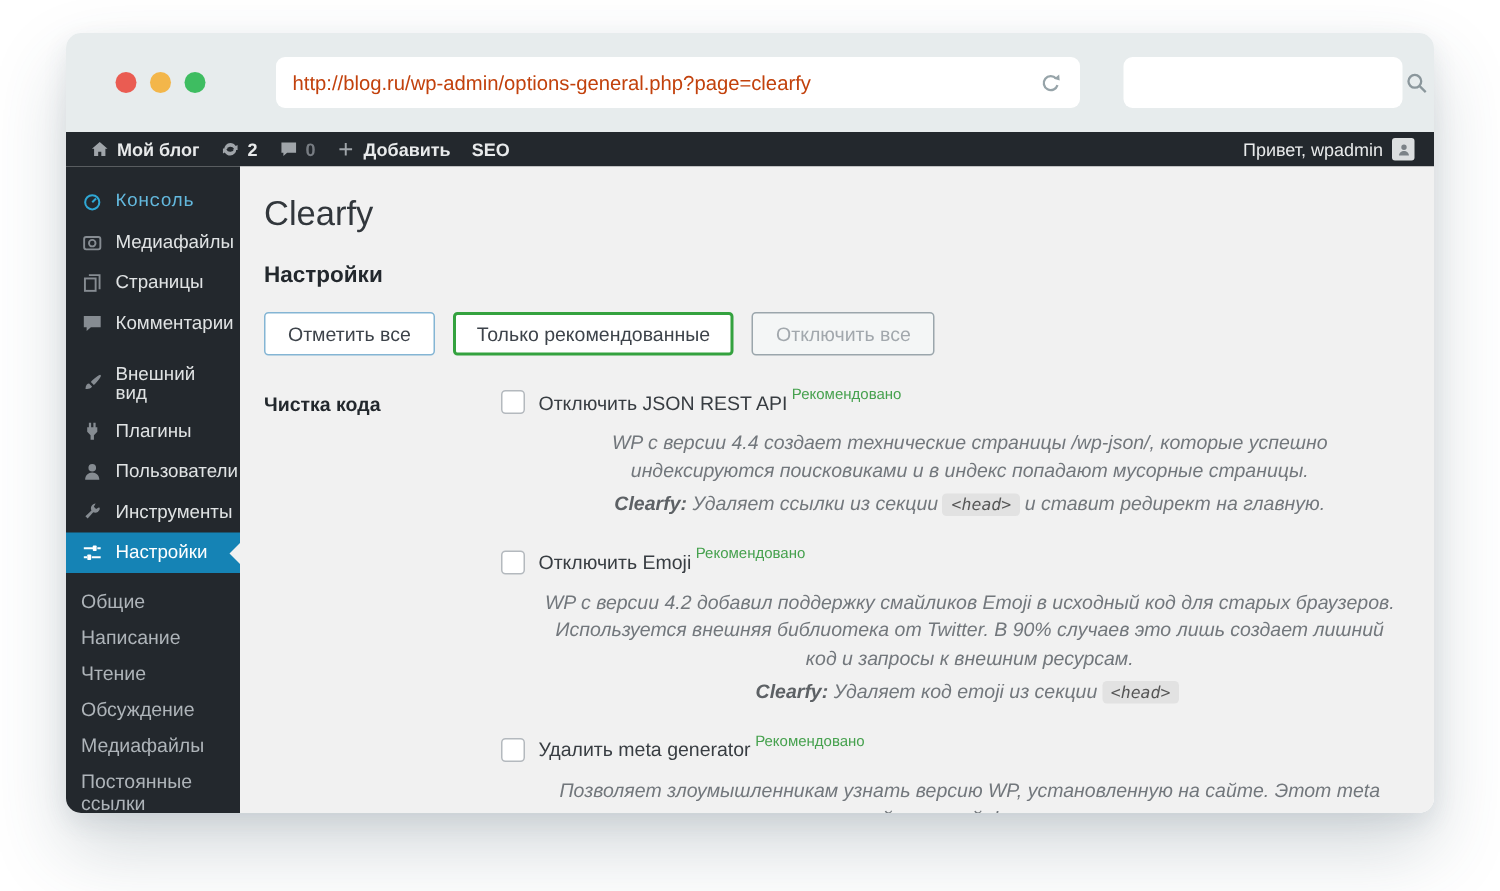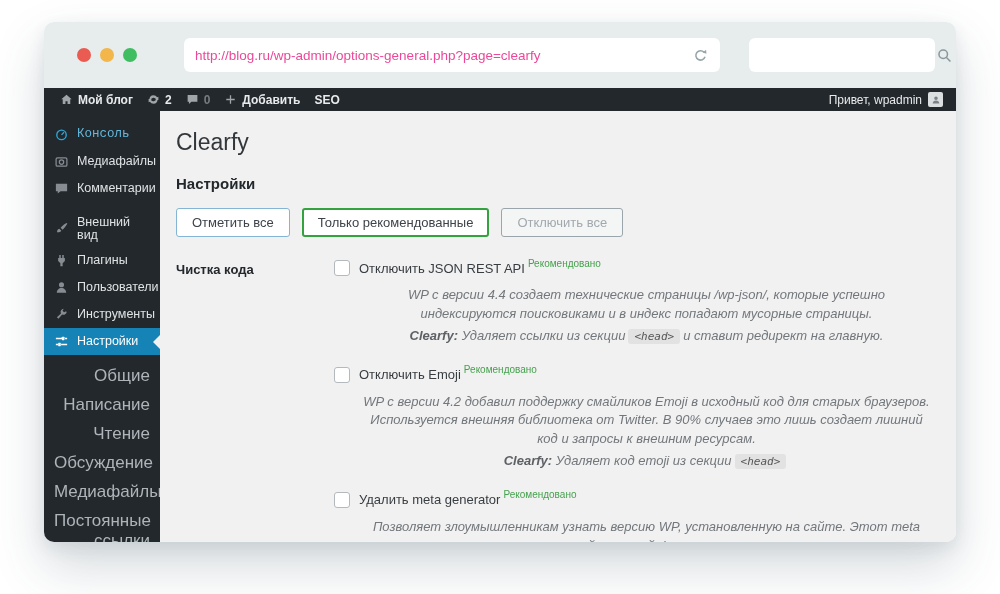--- a/index.html
+++ b/index.html
@@ -9,21 +9,21 @@
           overflow:hidden; background:#fff; display:flex; flex-direction:column;
           box-shadow:0 24px 50px rgba(60,80,95,.22), 0 6px 16px rgba(60,80,95,.10); }
 
   
   .chrome { height:66px; flex:none; background:#e7eced; display:flex; align-items:center; padding:0 21px; }
   .lights { display:flex; gap:9px; margin-left:12px; }
   .dot { width:14px; height:14px; border-radius:50%; }
   .dot.red{background:#ea5c52;} .dot.yellow{background:#f3b64a;} .dot.green{background:#3ebd61;}
   .url-bar { margin-left:47px; width:536px; height:34px; background:#fff; border-radius:6px;
              display:flex; align-items:center; padding:0 11px; }
-  .url-input { flex:1; border:0; outline:0; background:transparent; font-size:13.5px; color:#ec4899;
+  .url-input { flex:1; border:0; outline:0; background:transparent; font-size:13.5px; color:#c2410c;
                font-family:"Liberation Sans",sans-serif; }
   .reload { width:17px; height:17px; color:#97a4a9; flex:none; cursor:pointer; }
   .search-bar { margin-left:auto; width:186px; height:34px; background:#fff; border-radius:6px;
                 display:flex; align-items:center; padding:0 11px; }
   .search-input { flex:1; border:0; outline:0; background:transparent; font-size:13px; }
   .search-ico { width:17px; height:17px; color:#8b979c; flex:none; }
 
   
   .adminbar { height:23px; flex:none; background:#23282d; display:flex; align-items:center;
               color:#e8eaeb; font-size:12px; padding:0 9px; }
@@ -40,21 +40,21 @@
   .sidebar { width:116px; flex:none; background:#23282d; padding-top:10px; font-size:12.5px; color:#e0e3e4; }
   .menu-item { display:flex; align-items:center; gap:8px; padding:6px 8px 6px 10px; cursor:pointer; line-height:1; }
   .menu-item svg { width:15px; height:15px; flex:none; color:#868c92; }
   .menu-item.console { color:#63b8dd;font-family:Liberation Mono, monospace; } .menu-item.console svg { color:#2fa7d4; }
   .menu-item.sep { margin-top:8px; }
   .menu-item.active { background:#1583b5; color:#fff; position:relative; }
   .menu-item.active svg { color:#fff; }
   .menu-item.active::after { content:""; position:absolute; right:0; top:50%; margin-top:-7px;
                              border:7px solid transparent; border-right-color:#f1f1f1; }
   .submenu { padding-top:6px; }
-  .submenu-item { padding:4.5px 10px; font-size:17px; color:#aeb4b9; cursor:pointer;text-align:right; }
+  .submenu-item { padding:4.5px 10px; font-size:13px; color:#aeb4b9; cursor:pointer; }
 
   
   .content { flex:1; background:#f1f1f1; padding:16px 22px 0 16px; overflow:hidden; }
   .page-title { font-size:23px; font-weight:400; color:#32373c; margin:2px 0 19px; }
   .section-title { font-size:15px; font-weight:bold; color:#23282d; margin-bottom:16px; }
   .btn-row { display:flex; gap:12px; }
   .btn { background:#fff; border:1px solid #84b5d4; border-radius:3px; padding:6px 15px;
          font-size:13px; color:#3d434a; cursor:pointer; font-family:"Liberation Sans",sans-serif; }
   .btn.green { border:2px solid #34a23f; padding:5px 14px; }
   .btn.disabled { background:#f4f6f6; border:1px solid #9ba6ac; color:#a2a8ad; }
@@ -157,20 +157,29 @@
       <div class="menu-item">
         <svg viewBox="0 0 20 20">
           <g fill="none" stroke="currentColor" stroke-width="1.7">
               <rect x="2.8" y="5.3" width="14.4" height="11" rx="1.8"></rect>
               <circle cx="10" cy="10.8" r="2.9"></circle>
             </g>
           </svg>
         <span>Медиафайлы</span>
       </div>
       <div class="menu-item">
+        <svg viewBox="0 0 20 20">
+          <g fill="none" stroke="currentColor" stroke-width="1.7">
+              <path d="M7 3.2h9.5v12.5"></path>
+              <rect x="3.5" y="6.2" width="9.5" height="11"></rect>
+            </g>
+          </svg>
+        <span>Страницы</span>
+      </div>
+      <div class="menu-item">
         <svg viewBox="0 0 20 20" fill="currentColor">
           <path d="M2.5 3.5h15v10h-8.7l-3.8 3.3v-3.3h-2.5z"></path>
           </svg>
         <span>Комментарии</span>
       </div>
       <div class="menu-item sep">
         <svg viewBox="0 0 20 20" fill="currentColor">
           <path d="M17 2.5c-2.6 1-6.6 4.4-8.2 6.4l2.6 2.6c2-1.6 5.4-5.6 6.4-8.2zM7.2 10.3c-1.6 0-3.2 1.6-3.2 4.7 1.1 0 4.7.5 5.8-2.1z"></path>
           </svg>
         <span>Внешний вид</span>

